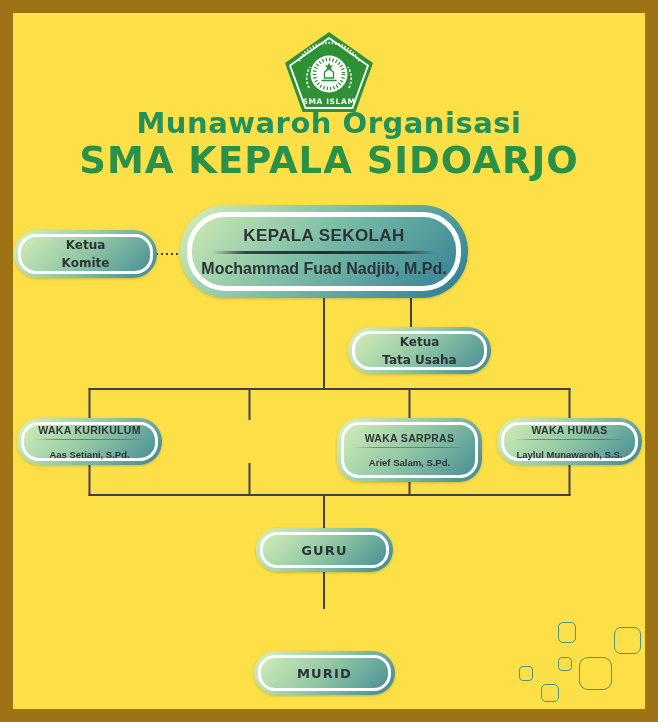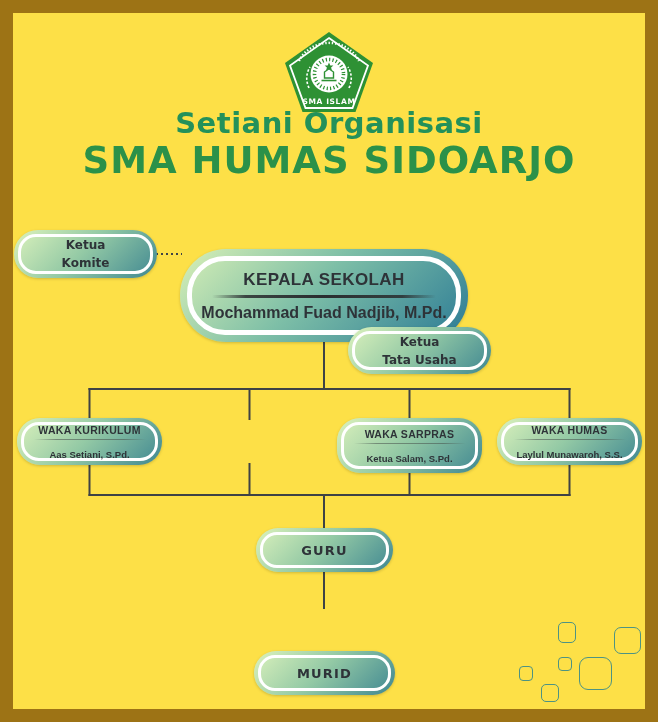--- a/index.html
+++ b/index.html
@@ -31,21 +31,21 @@
     position:absolute;z-index:3;
     background:linear-gradient(135deg,#DCF2BC 0%,#93C9A5 48%,#3E8691 100%);
     box-shadow:0 1px 3px rgba(0,0,0,.18);
   }
   .gbox .ring{position:absolute;border:3px solid #FFFFFF;inset:4px;border-radius:18px;pointer-events:none;}
   .gbox .content{
     position:relative;width:100%;height:100%;
     display:flex;flex-direction:column;align-items:center;justify-content:center;
     color:#2E3338;text-align:center;white-space:nowrap;
   }
-  .box-lg{border-radius:46px;background:linear-gradient(135deg,#D9F0B6 0%,#7EBFA7 45%,#2B7A95 100%);margin-top:44px;}
+  .box-lg{border-radius:46px;background:linear-gradient(135deg,#D9F0B6 0%,#7EBFA7 45%,#2B7A95 100%);}
   .box-lg .ring{inset:7px;border-width:5px;border-radius:38px;}
   .box-sm{border-radius:24px;}
   .box-w{border-radius:23px;}
   .box-pill{border-radius:22px;}
   .box-pill .ring{border-radius:17px;}
   .role-lg{font:700 17px "Liberation Sans",sans-serif;letter-spacing:.4px;}
   .name-lg{font:700 16px "Liberation Sans",sans-serif;}
   .divider-lg{
     width:224px;height:3px;margin:5px 0 6px 0;border-radius:2px;
     background:linear-gradient(90deg,rgba(42,45,47,0) 0%,rgba(42,45,47,.85) 15%,#2A2D2F 50%,rgba(42,45,47,.85) 85%,rgba(42,45,47,0) 100%);
@@ -57,21 +57,21 @@
     width:112px;height:1px;margin:3px 0;
     background:linear-gradient(90deg,rgba(70,80,75,0),rgba(70,80,75,.55) 20%,rgba(70,80,75,.55) 80%,rgba(70,80,75,0));
   }
   .role-pill{font:700 13px "DejaVu Sans",sans-serif;letter-spacing:1.2px;}
   
   #box-kepala{left:180px;top:205px;width:288px;height:93px;}
   #box-komite{left:14px;top:230px;width:143px;height:48px;}
   #box-tatausaha{left:348px;top:327px;width:143px;height:47px;}
   #box-waka0{left:17px;top:418px;width:145px;height:47px;}
   #box-waka1{left:177px;top:418px;width:145px;height:47px;}
-  #box-waka2{left:337px;top:418px;width:145px;height:55px;}
+  #box-waka2{left:337px;top:418px;width:145px;height:64px;}
   #box-waka3{left:497px;top:418px;width:145px;height:47px;}
   #box-guru{left:256px;top:528px;width:137px;height:44px;}
   #box-murid{left:254px;top:607px;width:141px;height:44px;margin-top:44px;}
   
   .logo{position:absolute;left:283px;top:30px;z-index:2;}
   
   .deco{position:absolute;border:1.5px solid #4D9383;background:transparent;z-index:2;}
   #deco1{left:558px;top:622px;width:16px;height:19px;border-radius:5px;}
   #deco2{left:614px;top:627px;width:25px;height:25px;border-radius:7px;}
   #deco3{left:558px;top:657px;width:12px;height:12px;border-radius:4px;}
@@ -95,22 +95,22 @@
       <circle cx="46" cy="44" r="14.5" fill="none" stroke="#2E9134" stroke-width="3.6" stroke-dasharray="1.2 2.2"></circle>
       <polygon points="46,32.5 47.3,35.4 50.4,35.6 48.1,37.6 48.9,40.6 46,38.9 43.1,40.6 43.9,37.6 41.6,35.6 44.7,35.4" fill="#2E9134"></polygon>
       <path d="M41.5 42 L46 38.8 L50.5 42 L50.5 48 L41.5 48 Z" fill="none" stroke="#2E9134" stroke-width="1.4"></path>
       <line x1="38.5" y1="50.5" x2="53.5" y2="50.5" stroke="#2E9134" stroke-width="1.6"></line>
       <path d="M26 58 Q21 47 27 37" fill="none" stroke="#FFFFFF" stroke-width="1.6" stroke-dasharray="2.4 1.8"></path>
       <path d="M66 58 Q71 47 65 37" fill="none" stroke="#FFFFFF" stroke-width="1.6" stroke-dasharray="2.4 1.8"></path>
       <text x="46" y="74" text-anchor="middle" fill="#FFFFFF" style="font:700 7.5px &quot;DejaVu Sans&quot;,sans-serif;letter-spacing:.6px">SMA ISLAM</text>
     </svg>
   </div>
 
-  <div class="title1">Setiani Organisasi</div>
-  <div class="title2">SMA HUMAS SIDOARJO</div>
+  <div class="title1">Munawaroh Organisasi</div>
+  <div class="title2">SMA KEPALA SIDOARJO</div>
 
   <svg class="connectors" width="658" height="722">
     <line class="dotted" x1="156" y1="254" x2="182" y2="254"></line>
     <line x1="324" y1="296" x2="324" y2="390"></line>
     <line x1="411" y1="296" x2="411" y2="328"></line>
     <line x1="88.5" y1="389" x2="570.5" y2="389"></line>
     <line x1="89.5" y1="388" x2="89.5" y2="420"></line>
     <line x1="249.5" y1="388" x2="249.5" y2="420"></line>
     <line x1="409.5" y1="388" x2="409.5" y2="420"></line>
     <line x1="569.5" y1="388" x2="569.5" y2="420"></line>
@@ -154,21 +154,21 @@
       <div class="role-sm">WAKA KURIKULUM</div>
       <div class="divider-sm"></div>
       <div class="name-sm">Aas Setiani, S.Pd.</div>
     </div>
   </div>
   <div class="gbox box-w" id="box-waka2">
     <div class="ring"></div>
     <div class="content">
       <div class="role-sm">WAKA SARPRAS</div>
       <div class="divider-sm"></div>
-      <div class="name-sm">Ketua Salam, S.Pd.</div>
+      <div class="name-sm">Arief Salam, S.Pd.</div>
     </div>
   </div>
   <div class="gbox box-w" id="box-waka3">
     <div class="ring"></div>
     <div class="content">
       <div class="role-sm">WAKA HUMAS</div>
       <div class="divider-sm"></div>
       <div class="name-sm">Laylul Munawaroh, S.S.</div>
     </div>
   </div>

